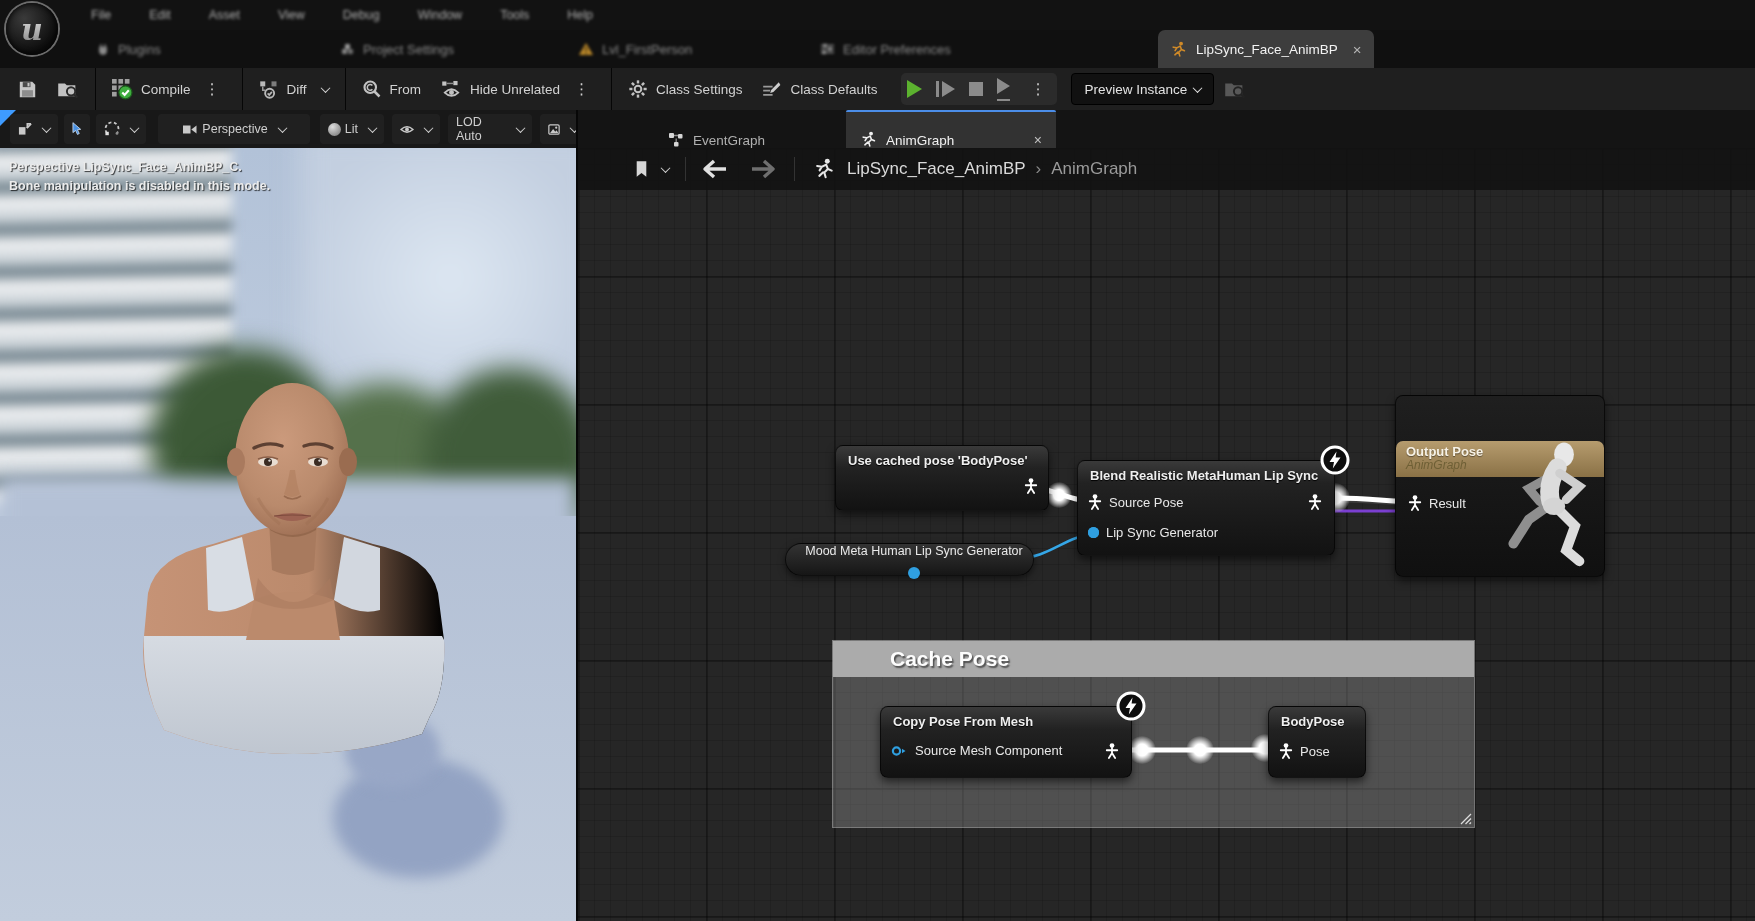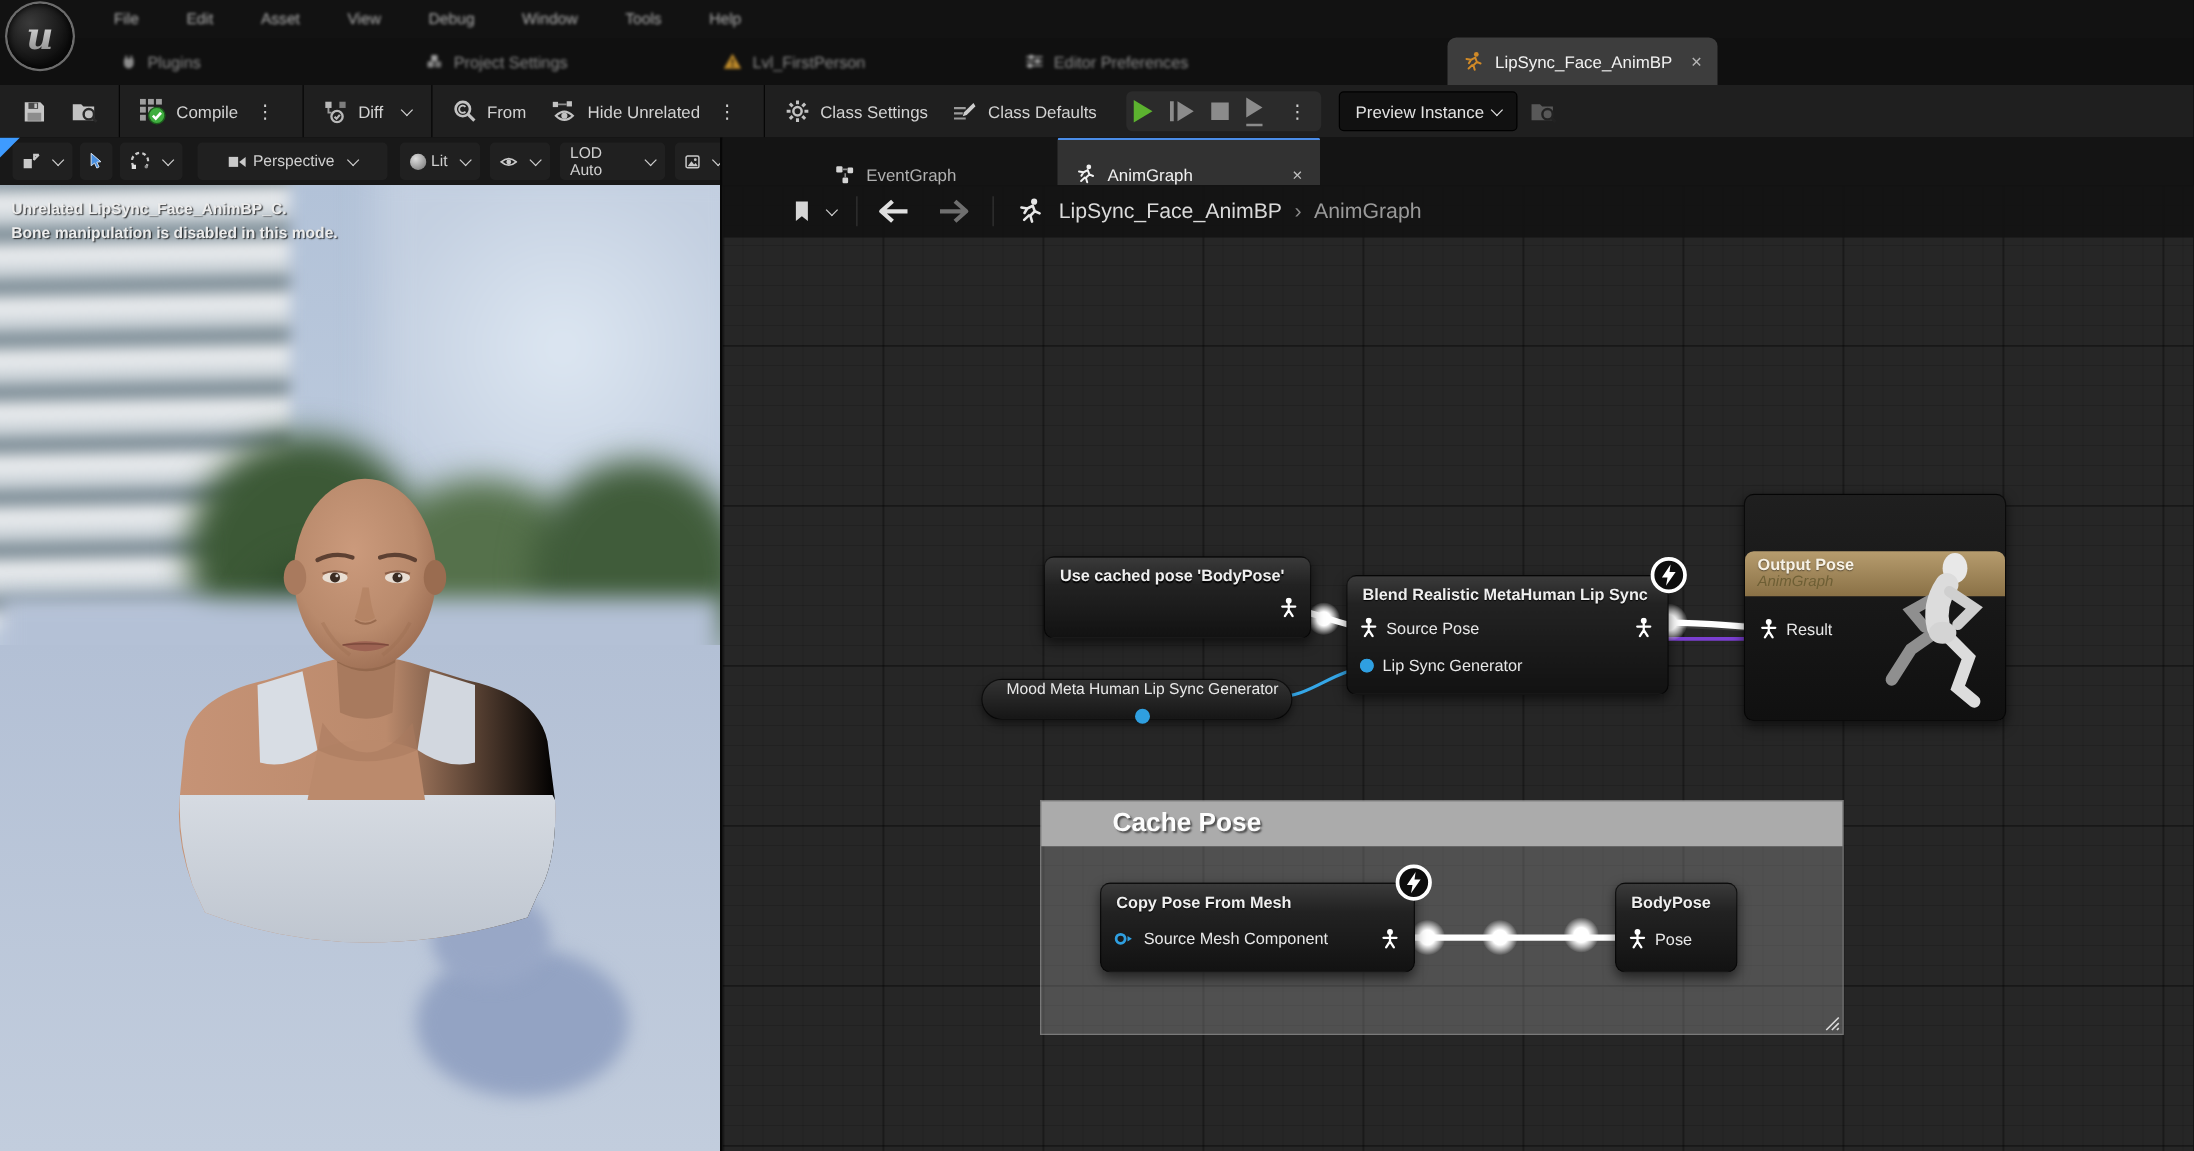--- a/index.html
+++ b/index.html
@@ -331,21 +331,21 @@
         <path d="M176,118 Q184,124 193,118" stroke="#8a5c42" stroke-width="1.6" fill="none" opacity=".7"></path>
 
         <path d="M166,138 Q184,132 203,138 Q184,148 166,138 Z" fill="#9c6252"></path>
         <path d="M166,138 Q184,136 203,138" stroke="#7c4a3c" stroke-width="1.2" fill="none"></path>
 
         <path d="M150,120 Q158,136 172,146" stroke="#9a6c50" stroke-width="3" opacity=".35" fill="none"></path>
         <path d="M220,120 Q212,136 198,146" stroke="#9a6c50" stroke-width="3" opacity=".35" fill="none"></path>
       </svg>
 
       <div class="abs vp-overlay" style="left:9px;top:10px">
-        <div>Unrelated LipSync_Face_AnimBP_C.</div>
+        <div>Perspective LipSync_Face_AnimBP_C.</div>
         <div>Bone manipulation is disabled in this mode.</div>
       </div>
     </div>
 
     <div class="abs vp-toolbar"></div>
     <div class="abs focus-tri"></div>
     <div class="vpbtn" style="left:10px;width:48px;z-index:8">
       <svg width="15" height="14" viewBox="0 0 15 14">
           <path d="M1 13 V5 H8 V13 Z" fill="#c9c9c9"></path>
           <path d="M10 6 V1.5 H14" stroke="#c9c9c9" stroke-width="1.8" fill="none"></path>
@@ -508,21 +508,21 @@
               <circle cx="6.5" cy="2.4" r="2.2" fill="#fff"></circle>
               <path d="M6.5 4.6 V9.4 M1.6 6.8 H11.4 M6.5 9.4 L3.6 14 M6.5 9.4 L9.4 14" stroke="#fff" stroke-width="1.7" fill="none" stroke-linecap="round"></path>
             </svg>
         </div>
       </div>
       <svg class="badge" style="left:553px;top:558px" viewBox="0 0 32 32">
         <circle cx="16" cy="16" r="13" fill="#0d0d0d" stroke="#fff" stroke-width="3"></circle>
         <path d="M17.5 7.5 L10.5 18 H15 L13.8 24.5 L21.5 13.5 H16.6 Z" fill="#fff"></path>
       </svg>
 
-      <div class="node" style="left:714px;top:558px;width:98px;height:72px">
+      <div class="node" style="left:690px;top:558px;width:98px;height:72px">
         <div class="ntitle">BodyPose</div>
         <div class="pinrow" style="left:10px;top:36px">
           <svg width="14" height="16" viewBox="0 0 13 15">
               <circle cx="6.5" cy="2.4" r="2.2" fill="#fff"></circle>
               <path d="M6.5 4.6 V9.4 M1.6 6.8 H11.4 M6.5 9.4 L3.6 14 M6.5 9.4 L9.4 14" stroke="#fff" stroke-width="1.7" fill="none" stroke-linecap="round"></path>
             </svg>
           <span>Pose</span>
         </div>
       </div>
 

